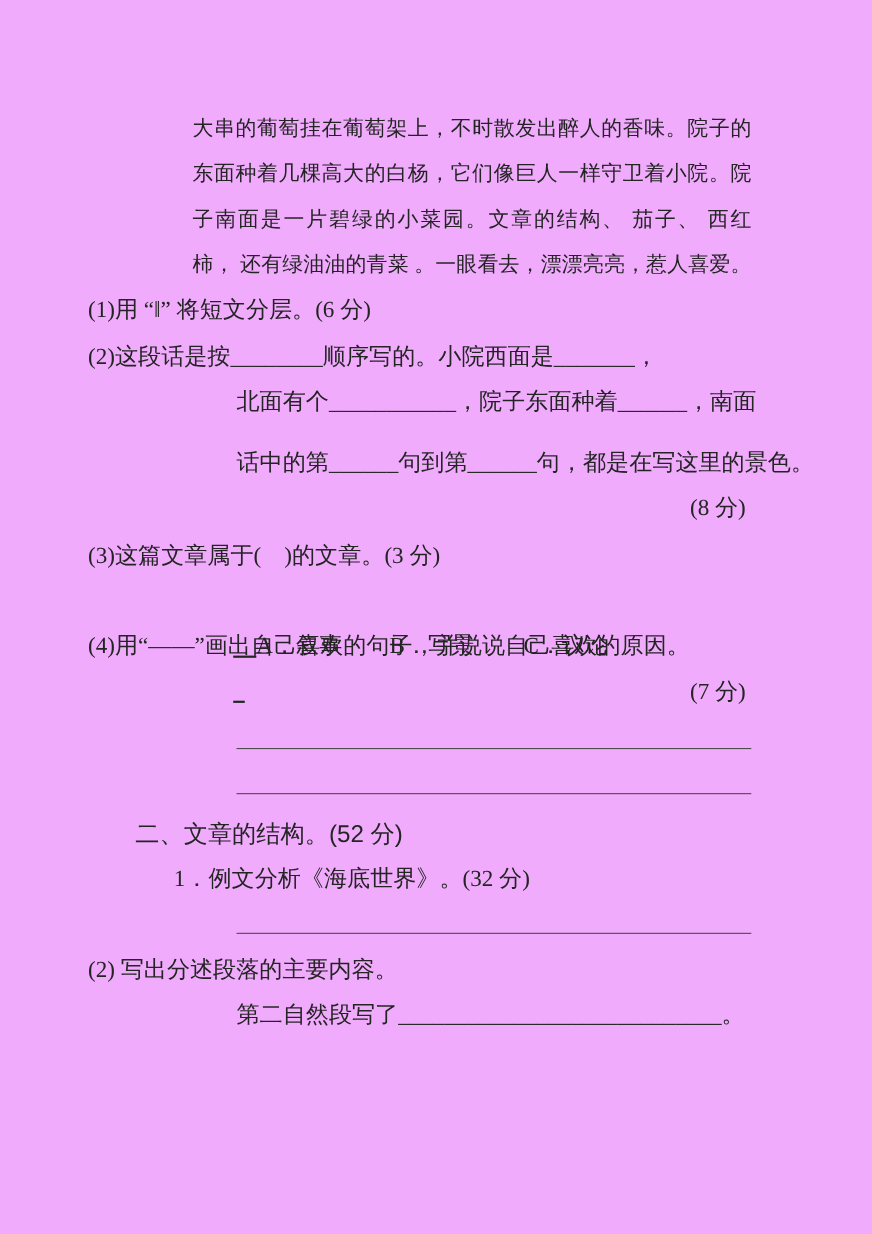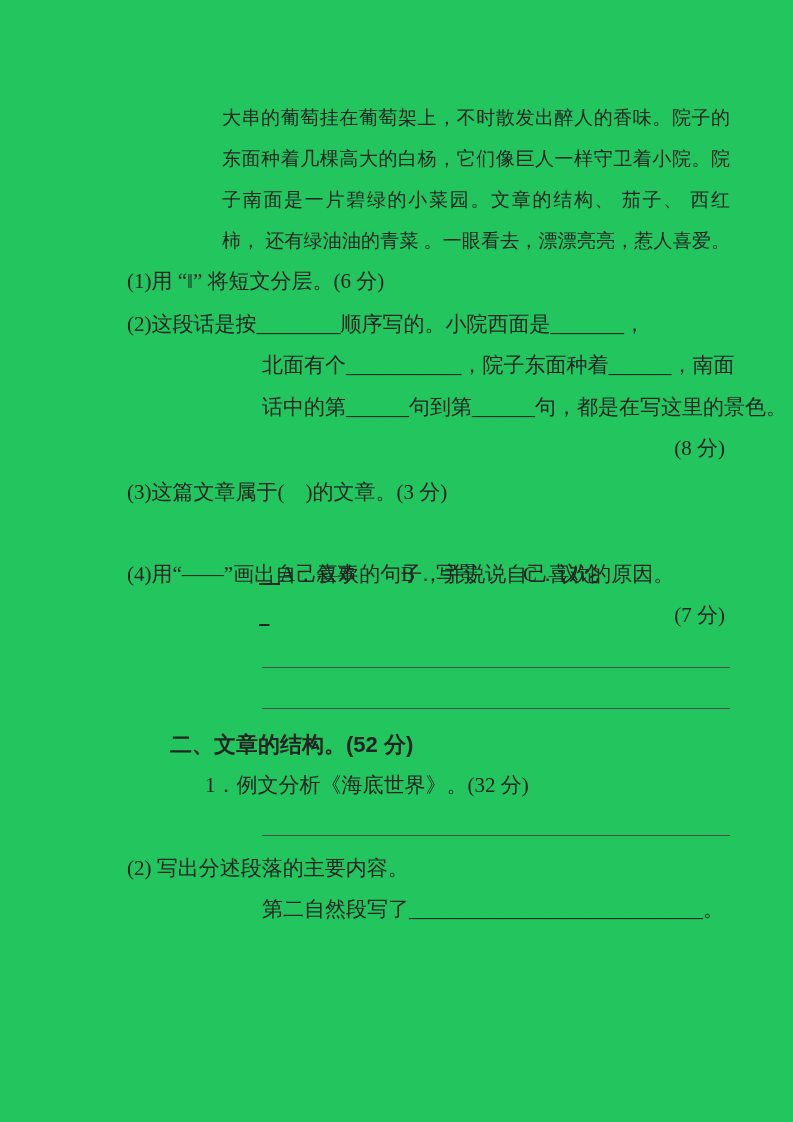--- a/index.html
+++ b/index.html
@@ -1,52 +1,51 @@
 <!DOCTYPE html>
 <html><head>
 <meta charset="utf-8">
 <style>
   html,body{margin:0;padding:0;background:#ffffff;}
   .page{
     position:relative;
     width:793px;height:1122px;
-    background:#22c55e;
+    background:#f0abfc;
     box-sizing:border-box;
     padding-top:97px;
     color:#242424;
     font-family:"Liberation Serif","DejaVu Serif",serif;
     overflow:hidden;
-    padding-left:47px;
   }
   .ln{height:41px;line-height:41px;font-size:21px;white-space:pre;}
   .passage-ln{
     margin-left:175px;width:508px;
     font-size:19px;
     text-align:justify;text-align-last:justify;
     white-space:normal;
   }
   .q{margin-left:80px;}
   .cont{margin-left:215px;}
   .score{margin-left:175px;width:503px;text-align:right;}
-  .mt1{margin-top:1px;}
+  .mt1{margin-top:14px;}
   .mt2{margin-top:2px;}
   .mt3{margin-top:3px;}
   .mt12{margin-top:12px;}
   .options{margin-left:212px;text-decoration:underline;}
   .options .opt{display:inline-block;}
   .opt-a{width:121px;}
   .opt-b{width:122px;}
   .answer-line{margin-left:215px;width:468px;border-bottom:1px solid #4d4d4d;}
   .al1{height:31px;}
   .al2{height:40px;}
   .al3{height:29px;}
   .heading{
     margin-left:123px;margin-top:15px;
     font-family:"Liberation Sans","DejaVu Sans",sans-serif;
-    font-weight:bold;font-size:22px;
+    font-weight:normal;font-size:22px;
   }
   .item{margin-left:158px;}
 </style>
 </head>
 <body>
 
 <div class="page">
 
   <div>
     <div class="ln passage-ln">大串的葡萄挂在葡萄架上，不时散发出醉人的香味。院子的</div>

